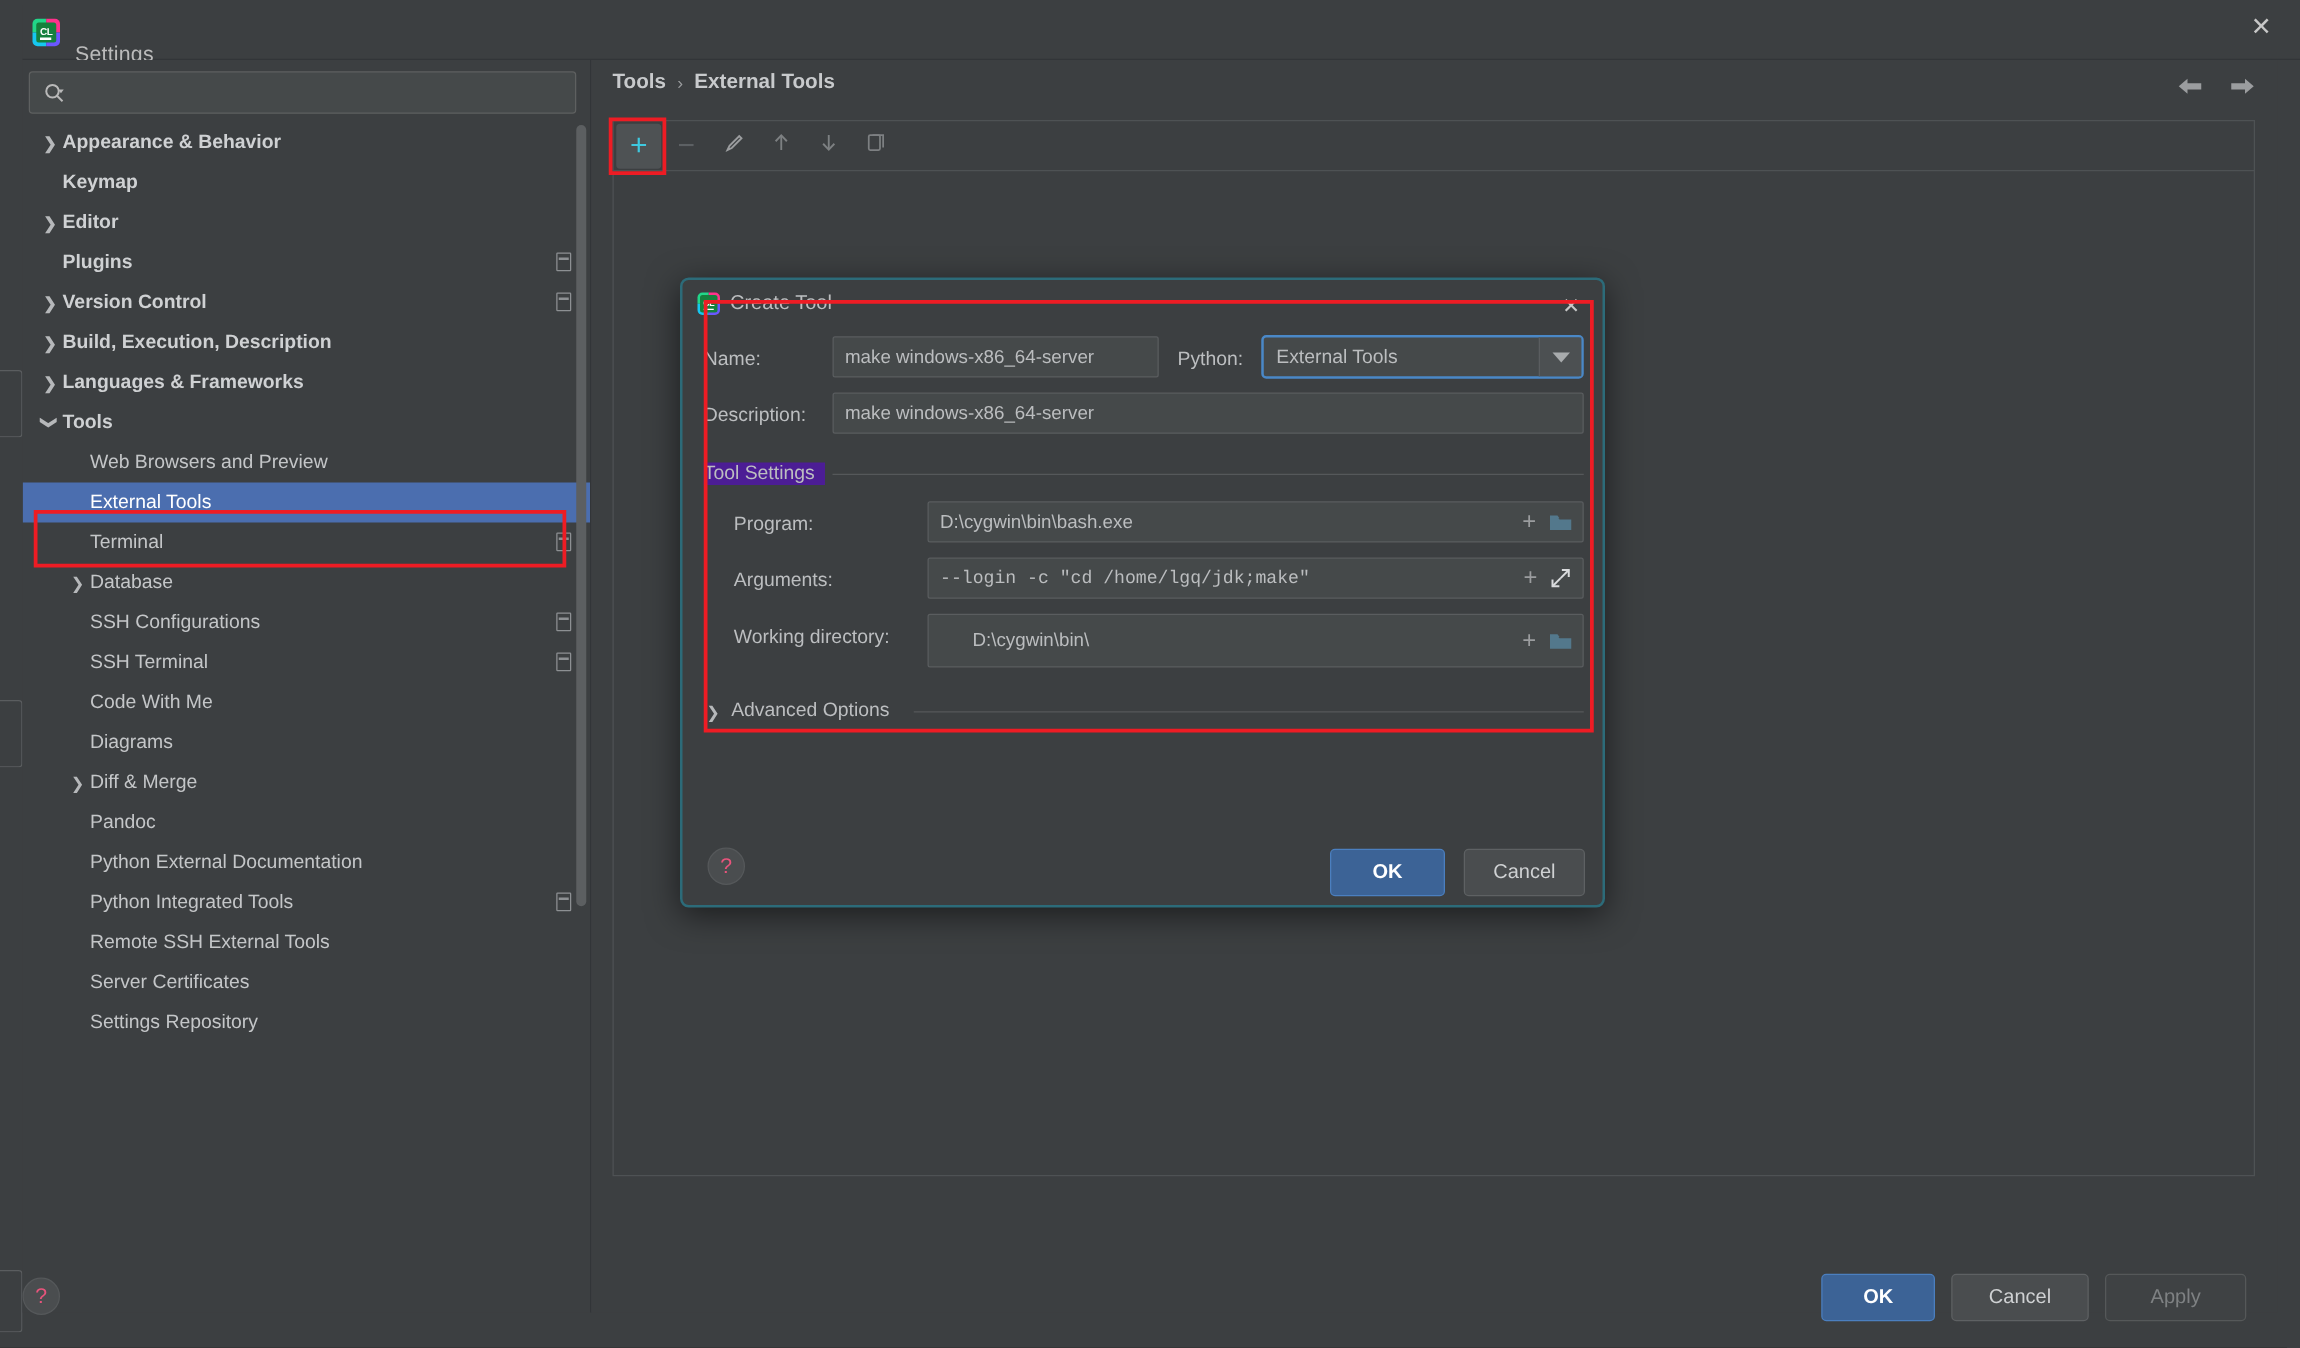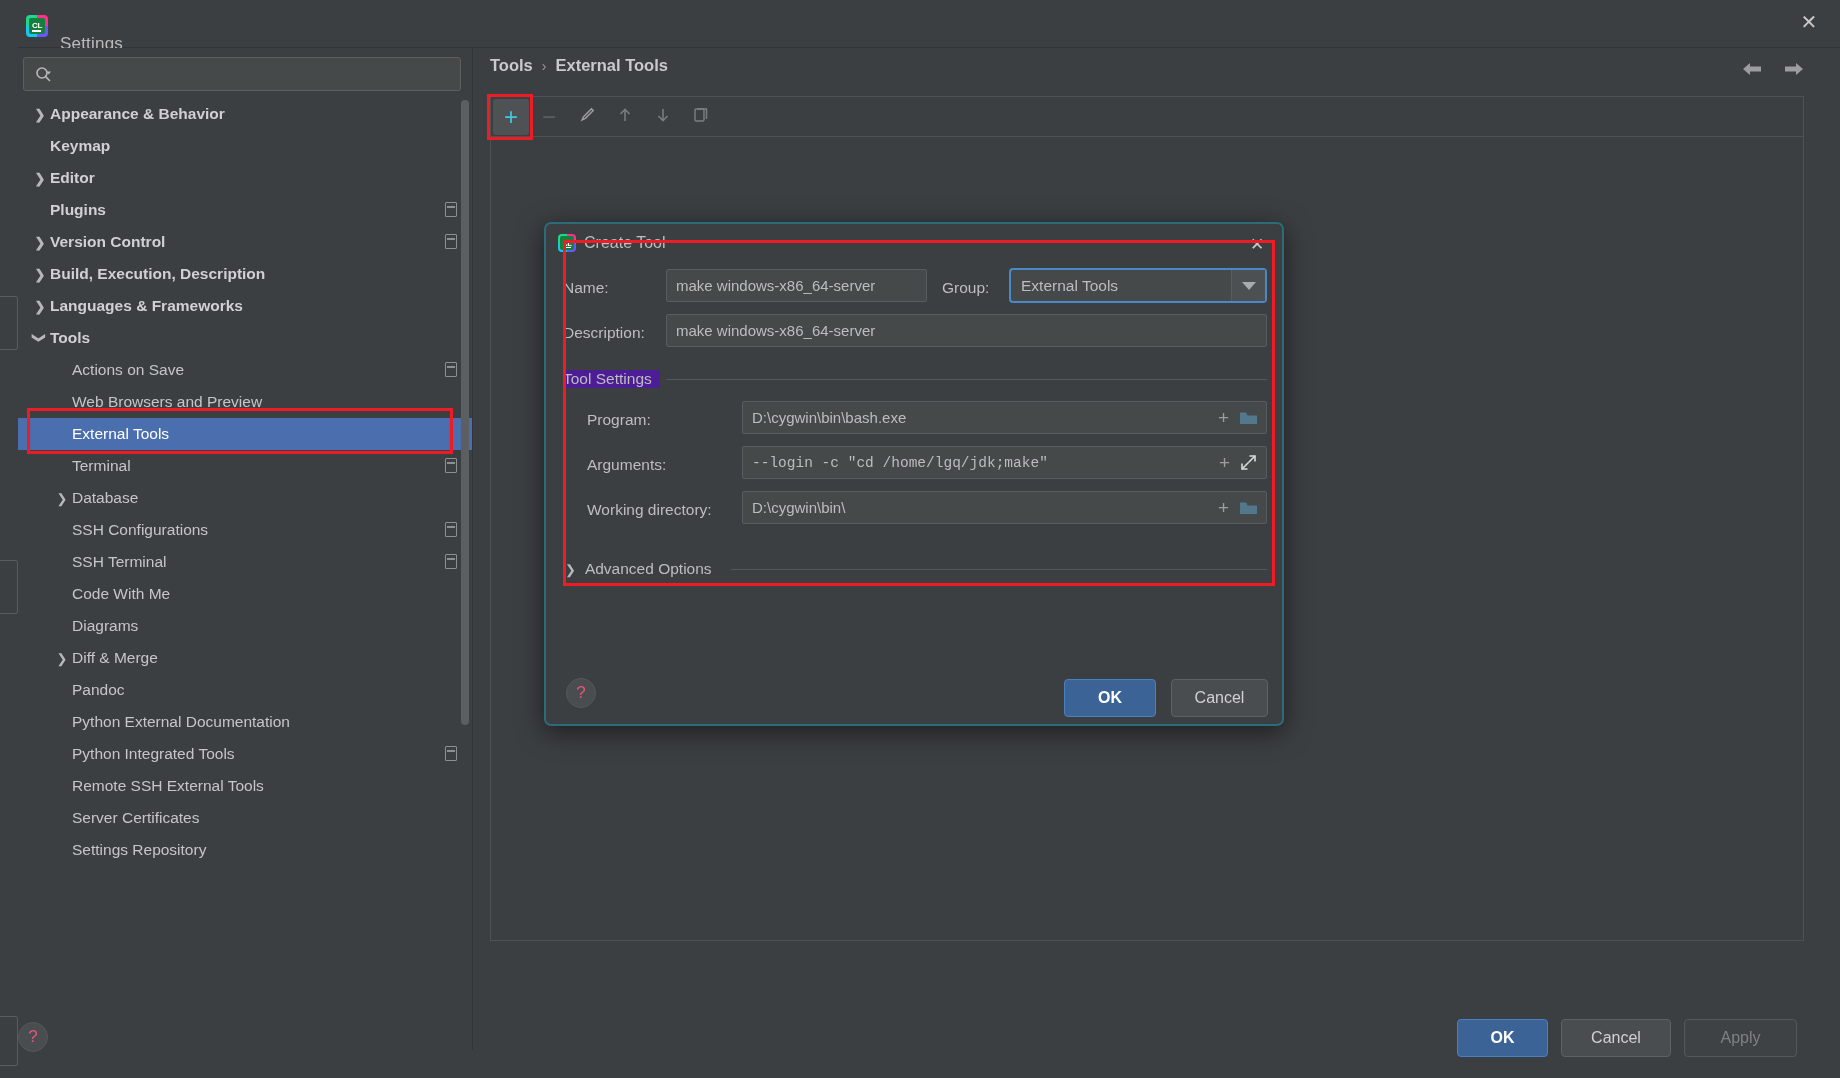--- a/index.html
+++ b/index.html
@@ -347,25 +347,20 @@
         <div class="tree-row bold" style="padding-left: 14px;">
           <span class="chev">❯</span>
           <span class="tree-label">Languages &amp; Frameworks</span>
         </div>
         <div class="tree-row bold" style="padding-left: 14px;">
           <span class="chev down">❯</span>
           <span class="tree-label">Tools</span>
         </div>
         <div class="tree-row" style="padding-left: 36px;">
           <span class="chev hidden">❯</span>
-          <span class="tree-label">Actions on Save</span>
-          <span class="plugin-badge"></span>
-        </div>
-        <div class="tree-row" style="padding-left: 36px;">
-          <span class="chev hidden">❯</span>
           <span class="tree-label">Web Browsers and Preview</span>
         </div>
         <div class="tree-row selected" style="padding-left: 36px;">
           <span class="chev hidden">❯</span>
           <span class="tree-label">External Tools</span>
         </div>
         <div class="tree-row" style="padding-left: 36px;">
           <span class="chev hidden">❯</span>
           <span class="tree-label">Terminal</span>
           <span class="plugin-badge"></span>
@@ -506,21 +501,21 @@
       </span>
       <span class="dlg-title">Create Tool</span>
     </div>
     <div class="dlg-close">✕</div>
 
     <span class="form-label" style="left:17px; top:55px;">Name:</span>
     <div class="field" style="left:120px; top:45px; width:261px; height:33px;">
       <span class="val">make windows-x86_64-server</span>
     </div>
 
-    <span class="form-label" style="left:396px; top:55px;">Group:</span>
+    <span class="form-label" style="left:396px; top:55px;">Python:</span>
     <div class="combo" style="left:463px; top:44px; width:258px; height:35px;">
       <span class="val">External Tools</span>
       <span class="combo-arrow">
           <span class="tri-down"></span>
         </span>
     </div>
 
     <span class="form-label" style="left:17px; top:100px;">Description:</span>
     <div class="field" style="left:120px; top:90px; width:601px; height:33px;">
       <span class="val">make windows-x86_64-server</span>
@@ -553,21 +548,21 @@
             <polyline points="9.5,2 15,2 15,7.5" fill="none" stroke="#d9dbdd" stroke-width="1.6"></polyline>
             <line x1="15" y1="2" x2="8.5" y2="8.5" stroke="#d9dbdd" stroke-width="1.6"></line>
             <polyline points="7.5,15 2,15 2,9.5" fill="none" stroke="#d9dbdd" stroke-width="1.6"></polyline>
             <line x1="2" y1="15" x2="8.5" y2="8.5" stroke="#d9dbdd" stroke-width="1.6"></line>
           </svg>
         </span>
       </span>
     </div>
 
     <span class="form-label" style="left:41px; top:277px;">Working directory:</span>
-    <div class="field" style="left:196px; top:267px; width:525px; height:33px;">
+    <div class="field" style="left:196px; top:267px; width:525px; height:43px;padding-left:26px;">
       <span class="val">D:\cygwin\bin\</span>
       <span class="fld-icons">
         <span class="ic-plus">+</span>
         <span class="ic-folder">
           <svg width="19" height="16" viewBox="0 0 19 16">
             <path d="M1 3.5 L7 3.5 L8.6 5.6 L18 5.6 L18 14 L1 14 Z" fill="#53788c"></path>
             <path d="M1 2.4 L7 2.4 L8.6 4.6 L1 4.6 Z" fill="#53788c"></path>
           </svg>
         </span>
       </span>

